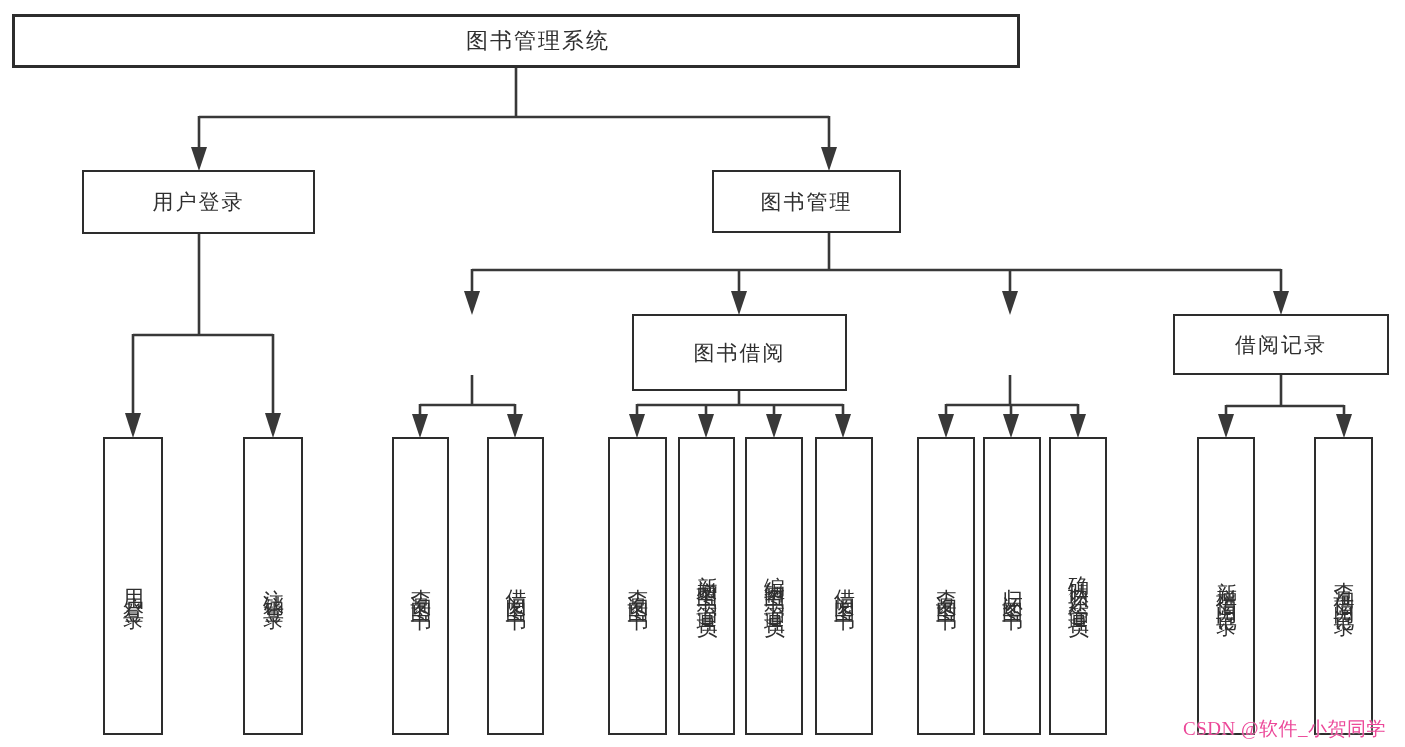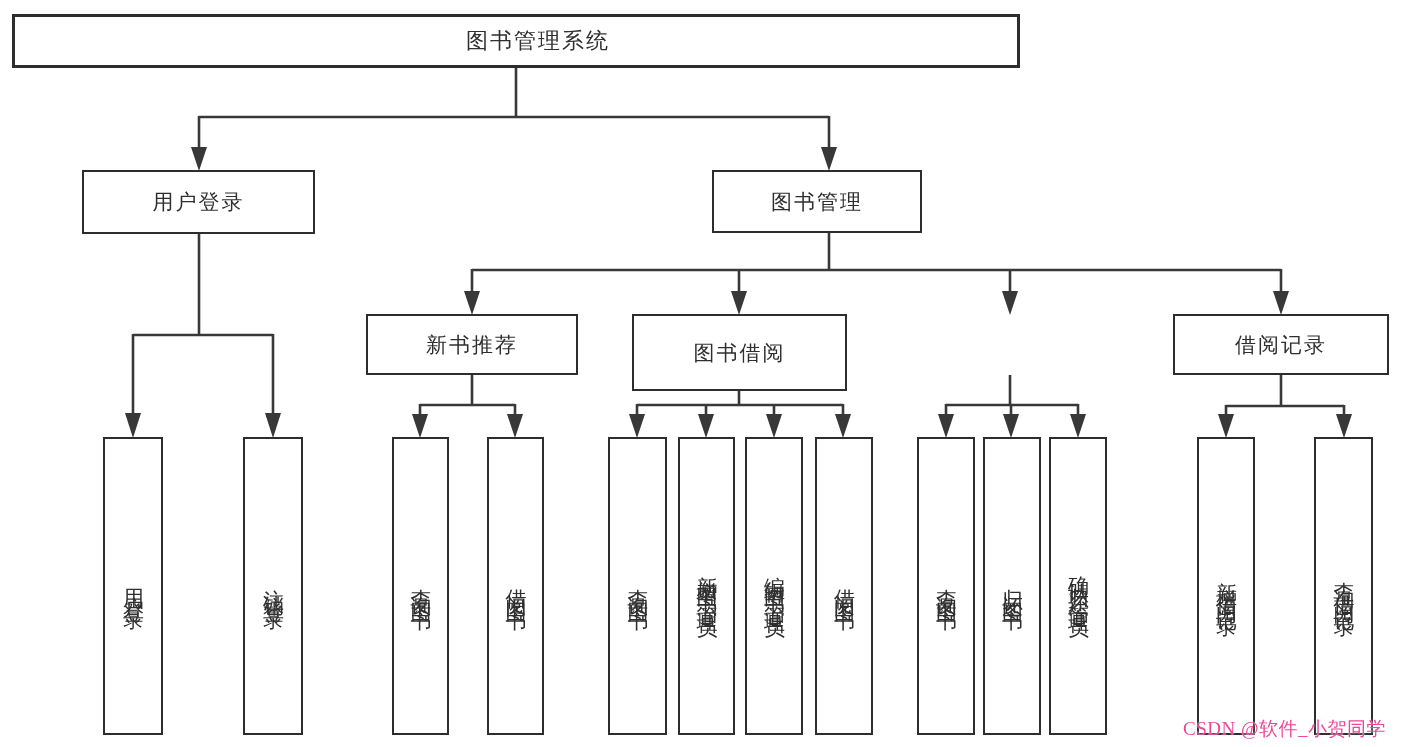--- a/index.html
+++ b/index.html
@@ -119,23 +119,22 @@
       <polygon points="1003,414 1019,414 1011,438"></polygon>
       <polygon points="1070,414 1086,414 1078,438"></polygon>
       <polygon points="1218,414 1234,414 1226,438"></polygon>
       <polygon points="1336,414 1352,414 1344,438"></polygon>
     </g>
   </svg>
 
   <div class="node root" style="left:12px; top:14px; width:1008px; height:54px;">图书管理系统</div>
 
   <div class="node" style="left:82px; top:170px; width:233px; height:64px;">用户登录</div>
-  <div class="node" style="left:712px; top:170px; width:210px; height:63px;">图书管理</div>
+  <div class="node" style="left:712px; top:170px; width:189px; height:63px;">图书管理</div>
 
-  <div class="node" style="left:366px; top:314px; width:212px; height:61px;">新书推荐</div>
   <div class="node" style="left:632px; top:314px; width:215px; height:77px;text-align:right;">图书借阅</div>
   <div class="node" style="left:1173px; top:314px; width:216px; height:61px;">借阅记录</div>
 
   <div class="leaf" style="left:103px; width:60px;">用户登录</div>
   <div class="leaf" style="left:243px; width:60px;">注销登录</div>
 
   <div class="leaf" style="left:392px; width:57px;">查询图书</div>
   <div class="leaf" style="left:487px; width:57px;">借阅图书</div>
 
   <div class="leaf" style="left:608px; width:59px;">查询图书</div>

